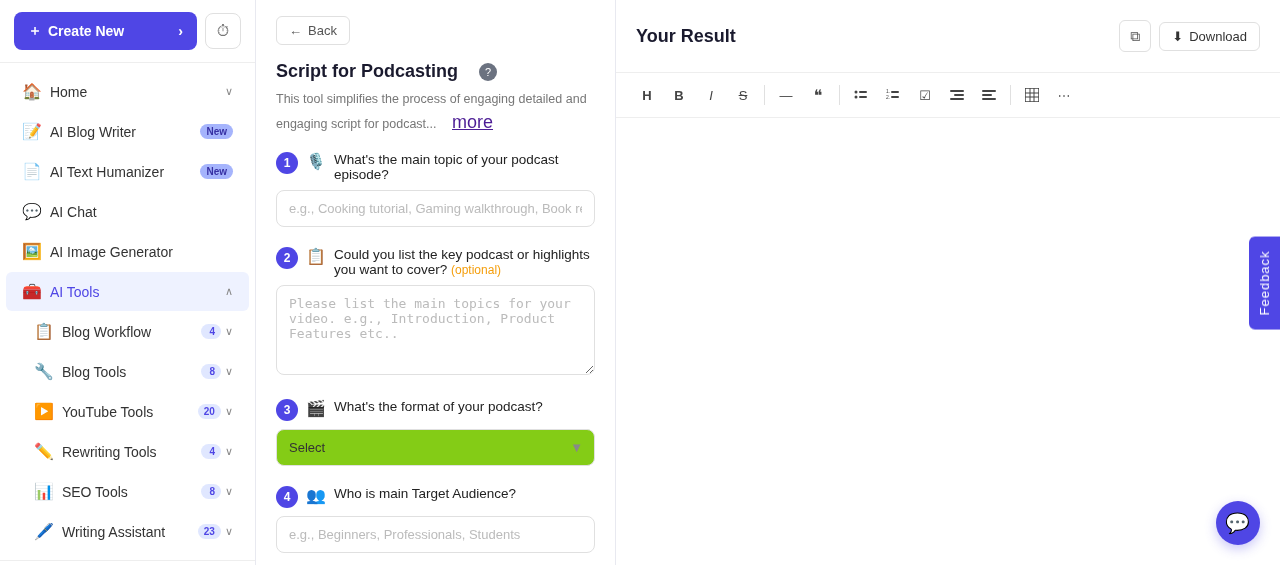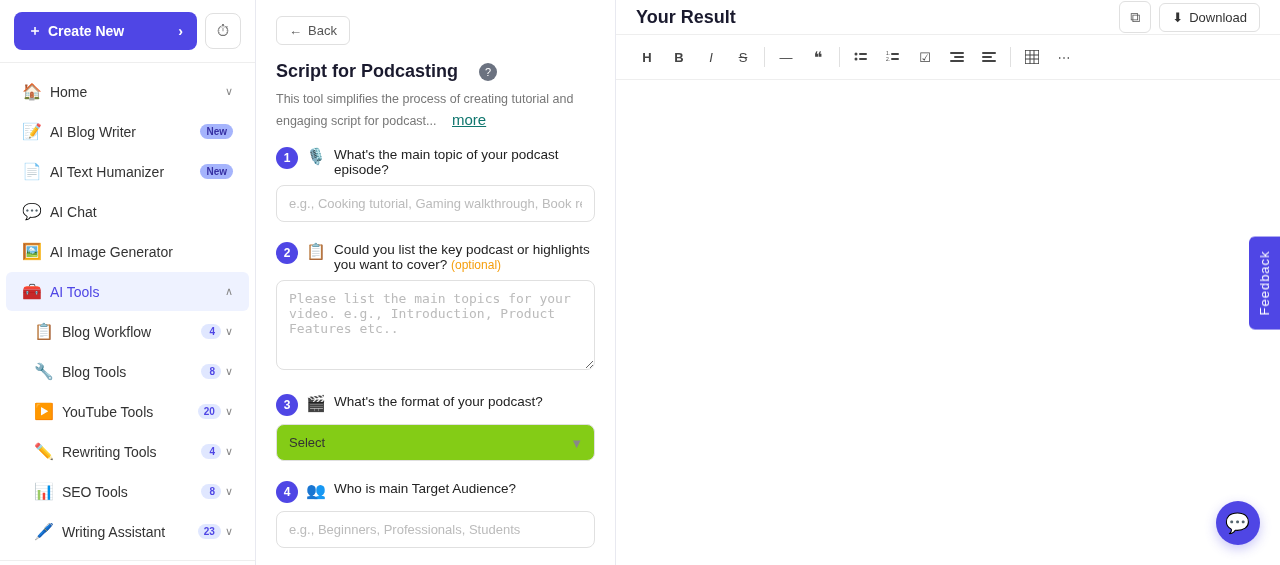--- a/index.html
+++ b/index.html
@@ -132,22 +132,22 @@
       font-size: 11px;
       cursor: pointer;
     }
     .form-desc {
       font-size: 12.5px;
       color: #777;
       line-height: 1.5;
       margin-bottom: 4px;
     }
     .more-link {
-      font-size: 15px;
-      color: #0f766e;
+      font-size: 18px;
+      color: #4c1d95;
       text-decoration: underline;
       cursor: pointer;
       padding-left: 12px;
     }
     .form-body { padding: 0 20px 20px; }
     .question-block { margin-bottom: 20px; }
     .question-label {
       display: flex; align-items: flex-start; gap: 8px;
       font-size: 13.5px;
       color: #222;
@@ -203,21 +203,21 @@
     
     .result-panel {
       flex: 1;
       background: #fff;
       overflow-y: auto;
       display: flex;
       flex-direction: column;
     }
     .result-header {
       display: flex; align-items: center; justify-content: space-between;
-      padding: 1px 20px;
+      padding: 20px 20px;
       border-bottom: 1px solid #eee;
       flex-shrink: 0;
     }
     .result-title {
       font-size: 18px;
       font-weight: 700;
       color: #1a1a2e;
     }
     .result-actions { display: flex; align-items: center; gap: 8px; }
     .icon-btn {
@@ -441,21 +441,21 @@
     <div class="form-header">
       <button class="back-btn">
         <span>←</span>
         <span>Back</span>
       </button>
       <div class="form-title-row">
         <span class="form-title">Script for Podcasting</span>
         <div class="info-icon">?</div>
       </div>
       <p class="form-desc">
-        <span>This tool simplifies the process of creating tutorial and engaging script for podcast...</span>
+        <span>This tool simplifies the process of engaging detailed and engaging script for podcast...</span>
         <span class="more-link">more</span>
       </p>
     </div>
 
     <div class="form-body">
 
       <div class="question-block">
         <div class="question-label">
           <span class="q-num">1</span>
           <span class="q-emoji">🎙️</span>

